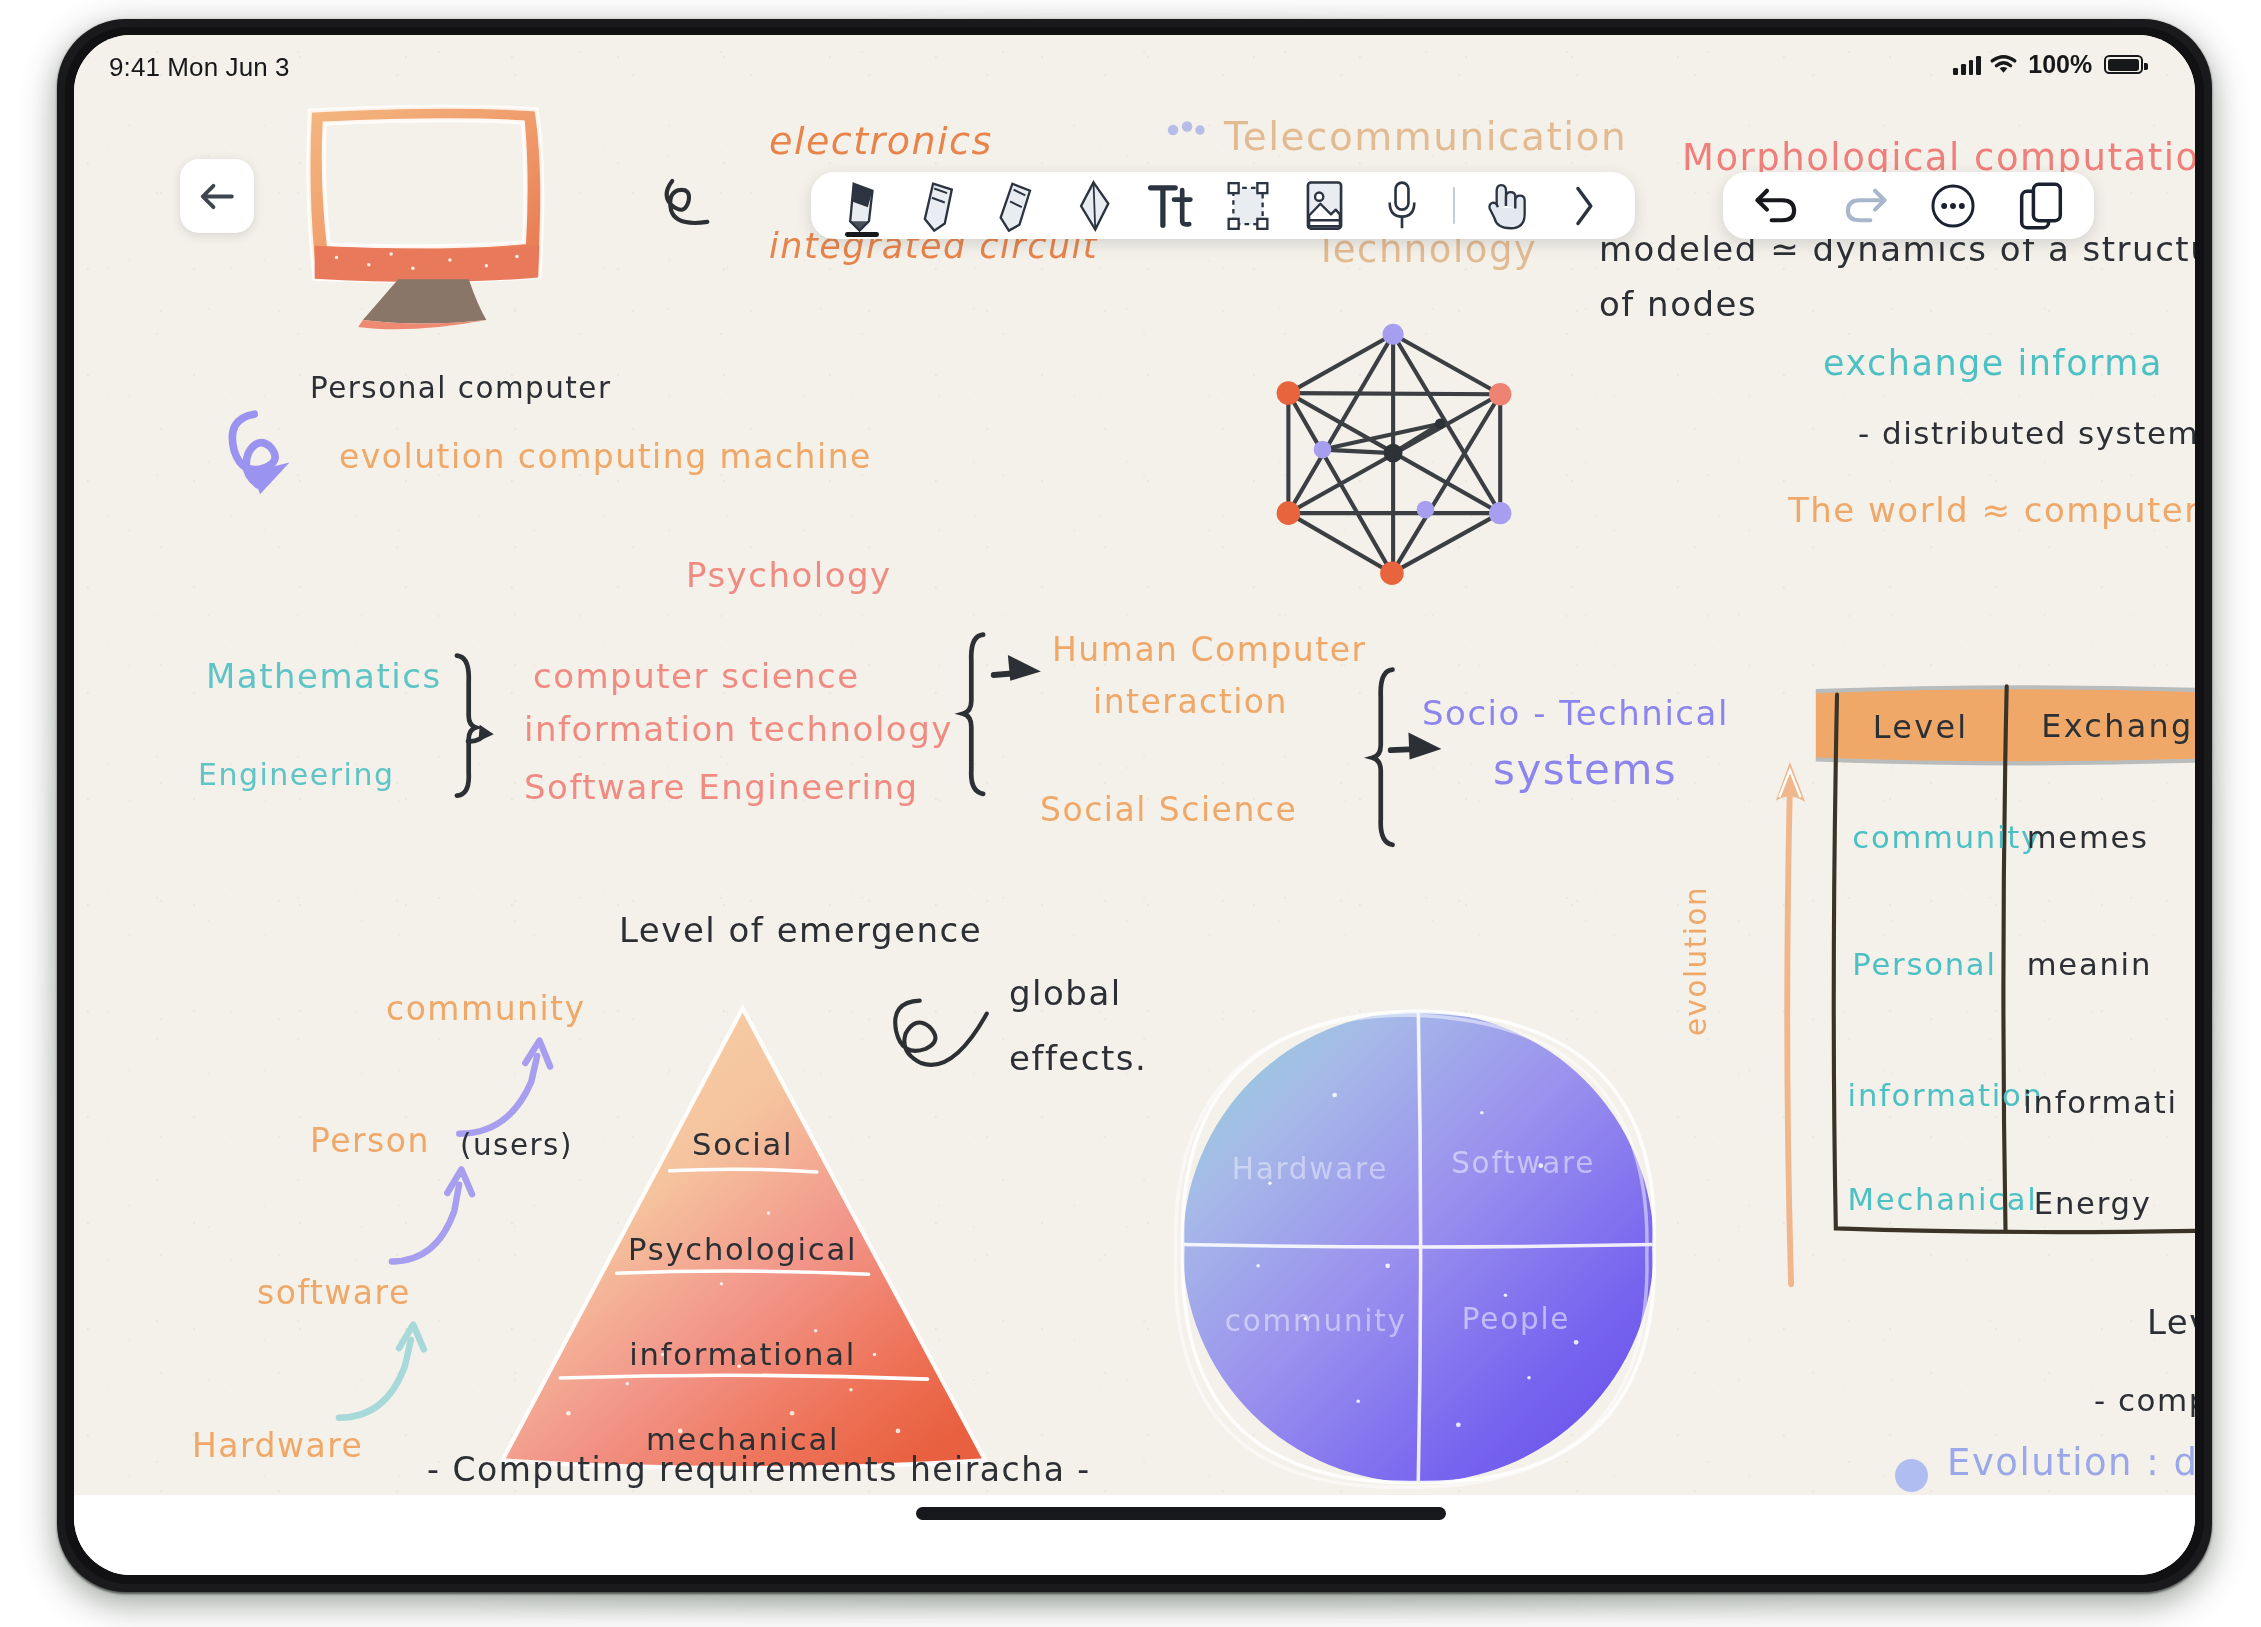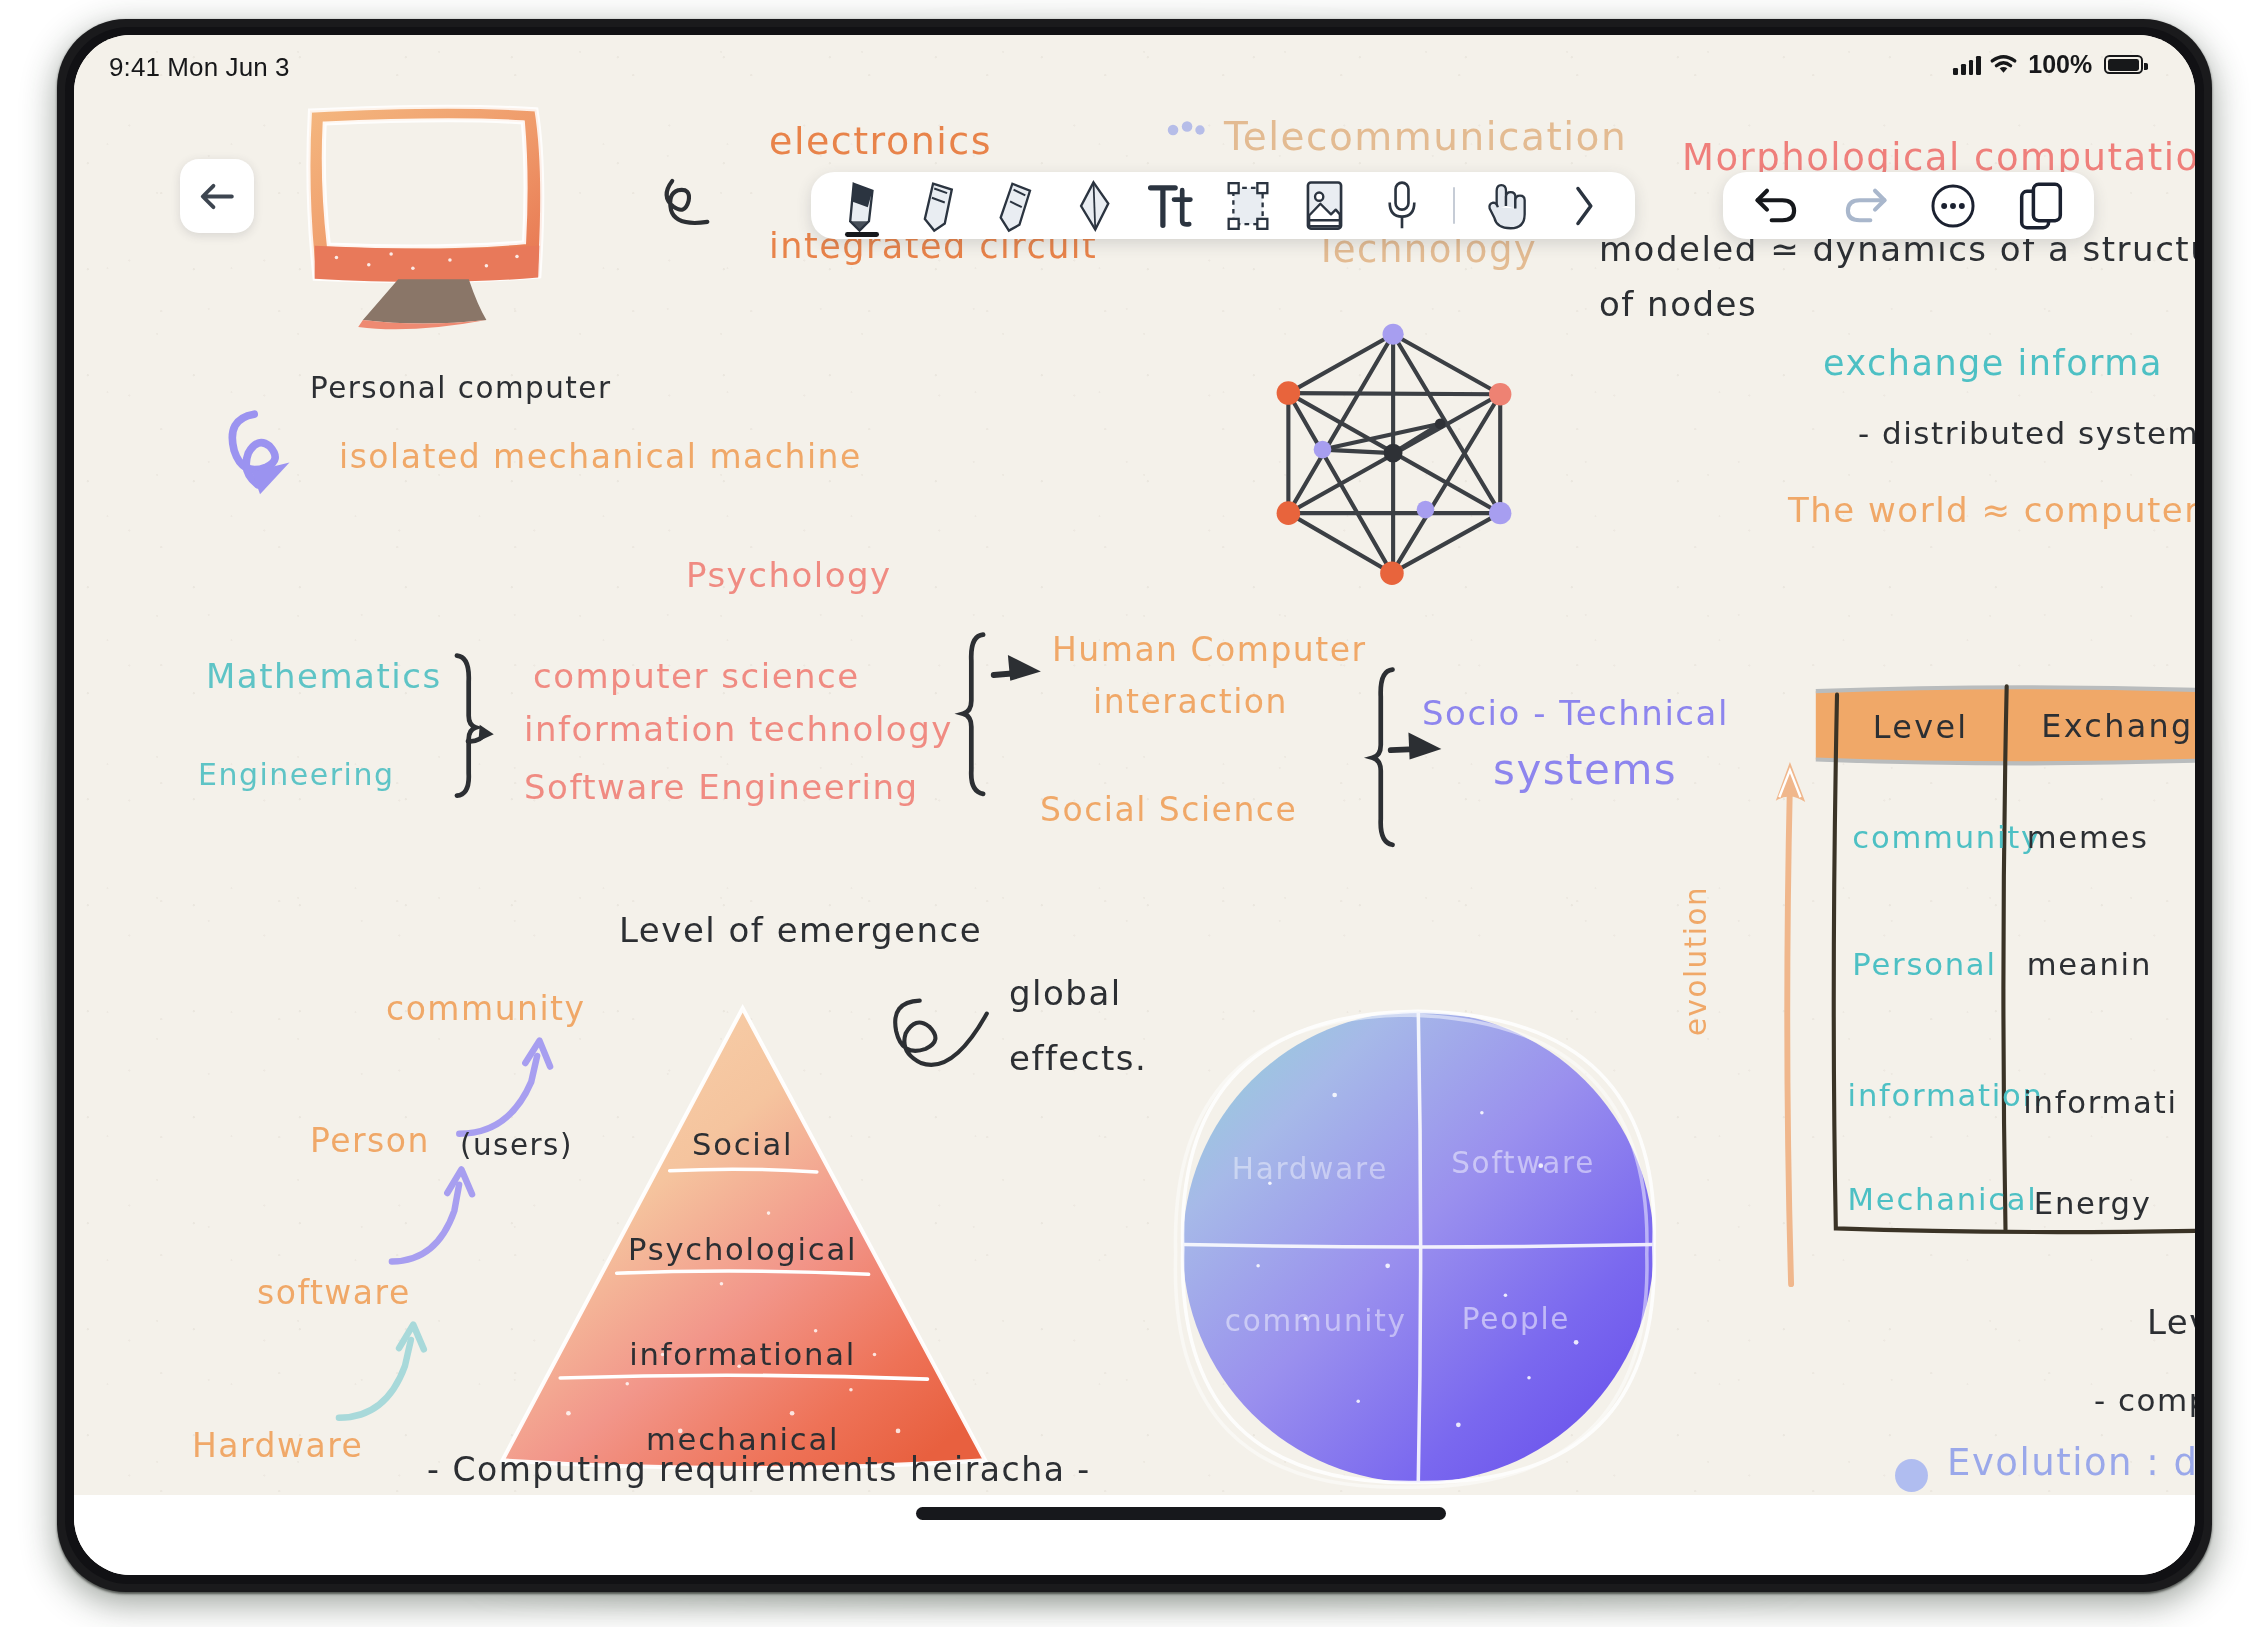--- a/index.html
+++ b/index.html
@@ -93,21 +93,21 @@
   .toolbar-right{
     position:absolute;right:101px;top:137px;height:67px;border-radius:23.6px;background:#fff;
     box-shadow:0 4.7px 15.3px rgba(50,55,70,.16);display:flex;align-items:center;
     padding:0 28px;gap:37px;z-index:30;
   }
 
   
   .hw{position:absolute;font-family:"DejaVu Sans",sans-serif;white-space:nowrap;
       letter-spacing:1.5px;font-weight:400;line-height:1;}
 
-  .orange  {color:#e8834a;}
+  .orange  {color:#e8834a;font-style:italic;}
   .orange2 {color:#f0a868;}
   .tan     {color:#e3bb92;margin-left:37px;}
   .pink    {color:#ef7f7b;}
   .salmon  {color:#f08b82;}
   .teal    {color:#5ec4c6;}
   .teal2   {color:#4dc0c4;}
   .purple  {color:#8d85ee;}
   .periw   {color:#9aa8ea;}
   .ink     {color:#2c2f33;}
 
@@ -297,21 +297,21 @@
       </g>
     </svg>
 
     <div class="hw ink" style="left:236px;top:339px;font-size:29.4px;">Personal computer</div>
 
     <svg style="position:absolute;left:147px;top:371px;" width="124" height="100" viewBox="0 0 210 170">
       <path d="M56 14 Q8 22 22 76 Q36 120 76 104 Q104 92 82 68 Q62 52 46 80 Q34 112 62 134" stroke="#9b93f0" stroke-width="13" fill="none" stroke-linecap="round"></path>
       <path d="M52 112 L116 96 L66 150 Z" fill="#9b93f0"></path>
     </svg>
 
-    <div class="hw orange2" style="left:265px;top:405px;font-size:33px;">isolated mechanical machine</div>
+    <div class="hw orange2" style="left:265px;top:405px;font-size:33px;">evolution computing machine</div>
 
     <div class="hw orange" style="left:695px;top:87px;font-size:38px;">electronics</div>
     <div class="hw orange" style="left:695px;top:194px;font-size:35px;">integrated  circuit</div>
 
     <svg style="position:absolute;left:583px;top:135px;" width="82" height="71" viewBox="0 0 140 120">
       <path d="M26 18 Q6 44 28 62 Q48 76 54 52 Q58 30 36 34 Q18 40 24 68 Q32 96 86 88" stroke="#2c2f33" stroke-width="7" fill="none" stroke-linecap="round"></path>
     </svg>
 
     <svg style="position:absolute;left:1092px;top:82px;" width="41" height="23.6" viewBox="0 0 70 40">
       <circle cx="12" cy="22" r="9" fill="#b6bde8"></circle>

